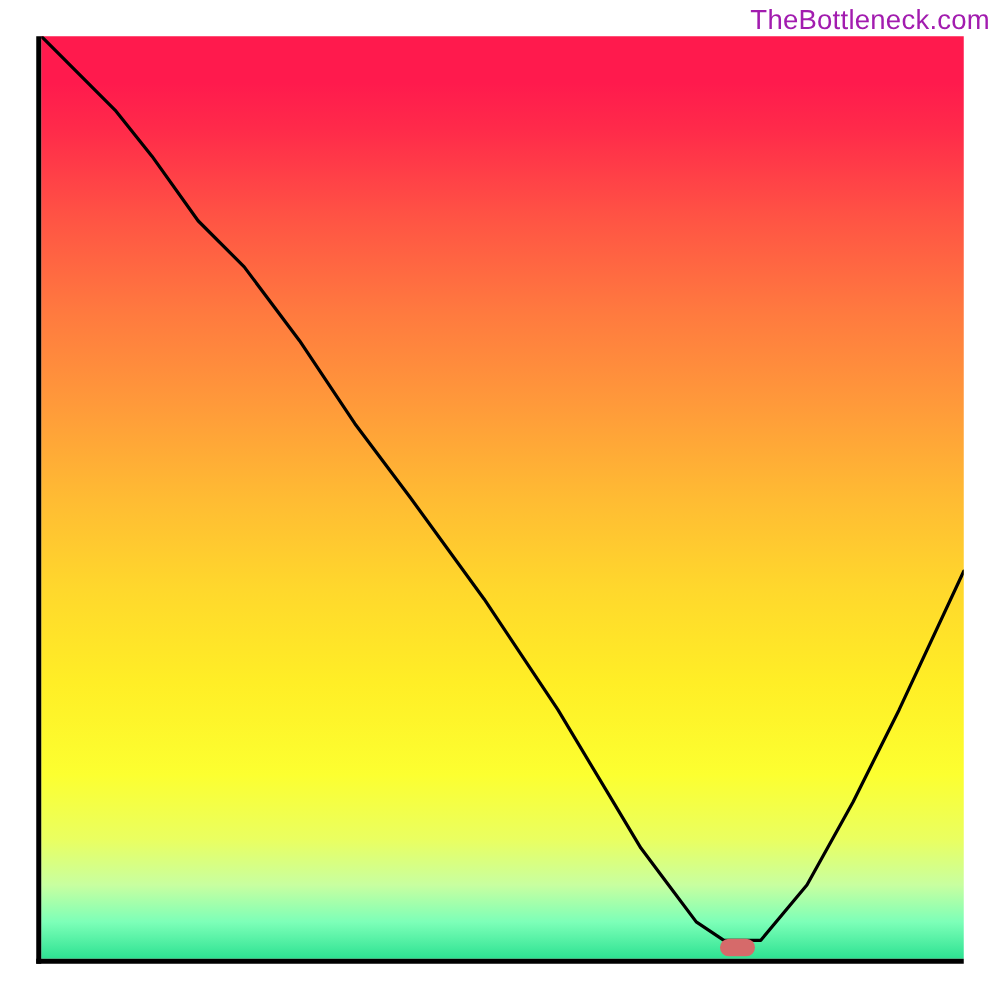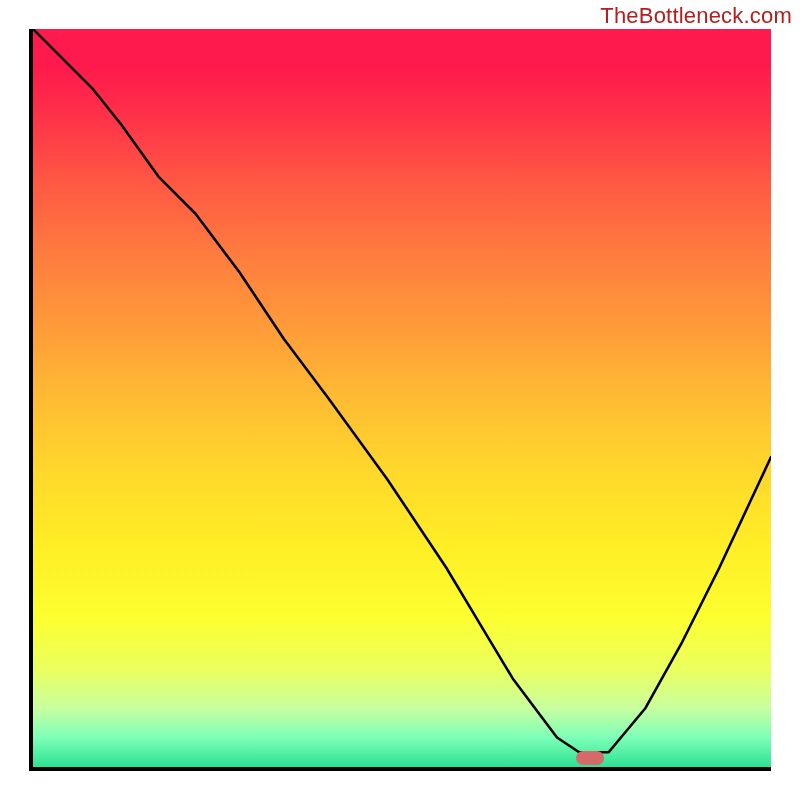--- a/index.html
+++ b/index.html
@@ -8,21 +8,21 @@
     width: 800px;
     height: 800px;
     background: #ffffff;
     font-family: Arial, Helvetica, sans-serif;
   }
   .watermark {
     position: absolute;
     top: 3px;
     right: 8px;
     font-size: 22px;
-    color: #b91c1c;
+    color: #a21caf;
     font-weight: 500;
     z-index: 10;
     letter-spacing: 0.2px;
   }
   .chart-frame {
     position: absolute;
     left: 29px;
     top: 29px;
     width: 742px;
     height: 742px;

